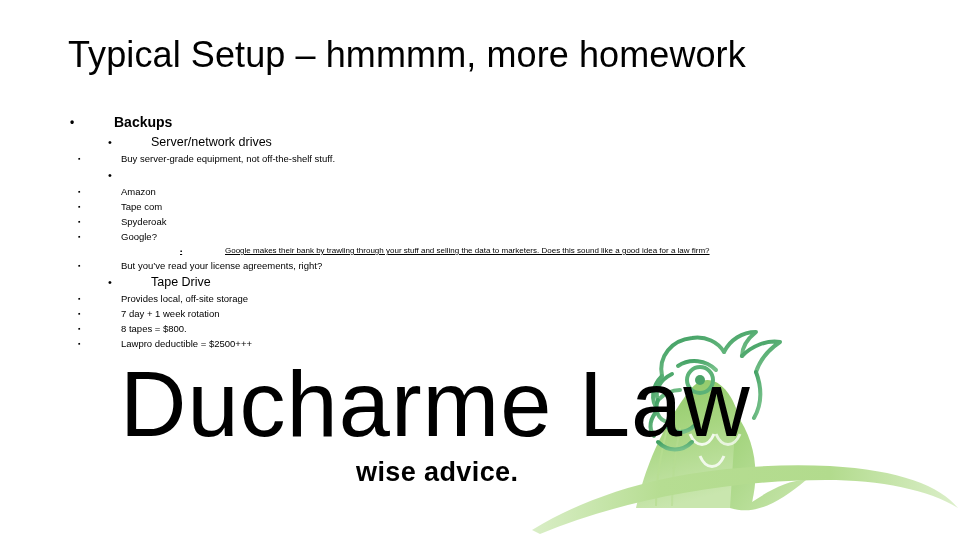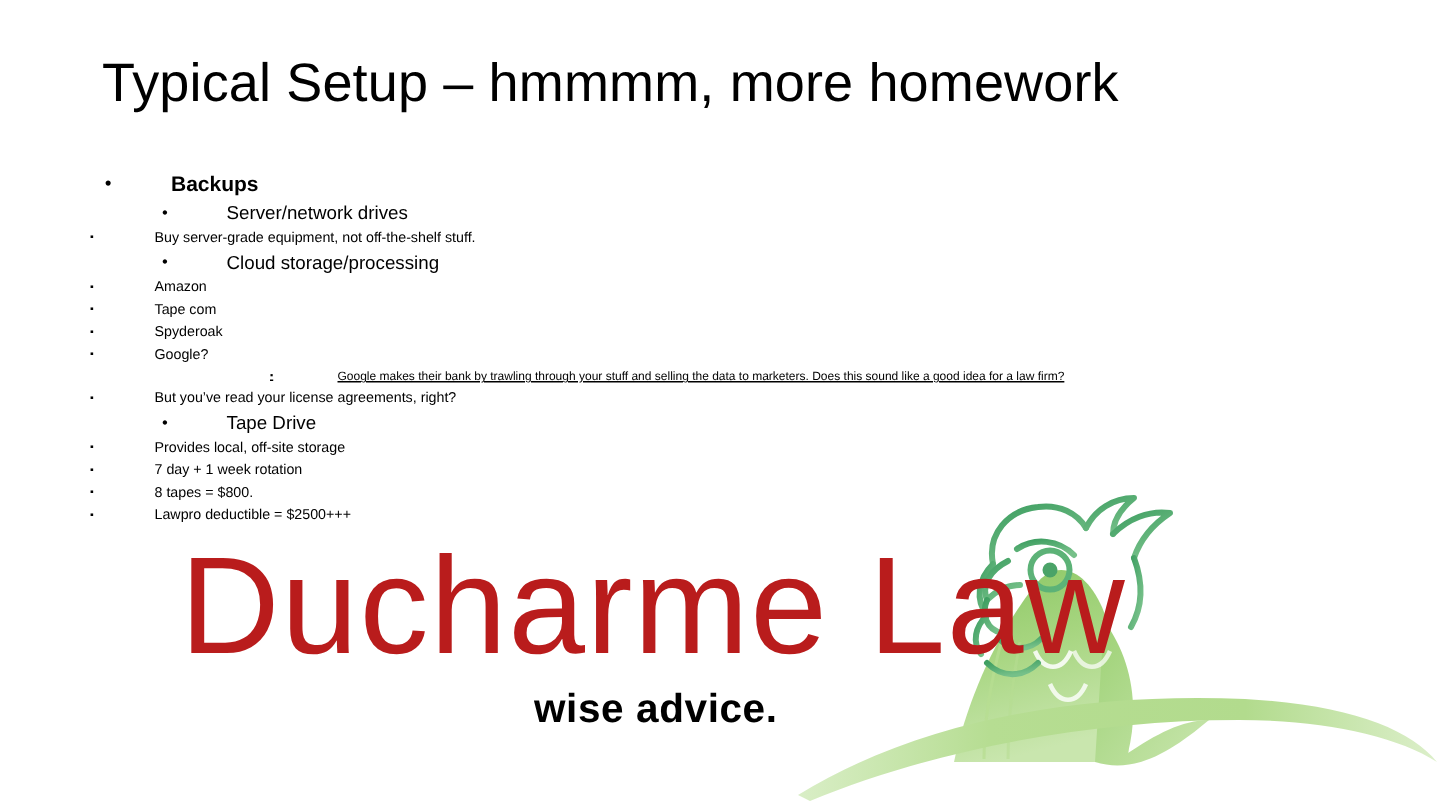--- a/index.html
+++ b/index.html
@@ -76,21 +76,21 @@
     padding-left: 108px;
     font-size: 12.5px;
     line-height: 18px;
     font-weight: 400;
     margin-bottom: 0px;
   }
   .lvl2 .bullet-mark { width: 17px; font-size: 11px; line-height: 18px; }
 
   
   .lvl3 {
-    padding-left: 60px;
+    padding-left: 78px;
     font-size: 9.5px;
     line-height: 15px;
     font-weight: 400;
   }
   .lvl3 .bullet-mark { width: 17px; font-size: 7px; line-height: 15px; }
 
   
   .lvl4 {
     padding-left: 180px;
     font-size: 8px;
@@ -119,21 +119,21 @@
   }
 
   .logo-wordmark {
     position: absolute;
     left: 120px;
     top: 22px;
     width: 760px;
     font-size: 92px;
     line-height: 104px;
     font-weight: 300;
-    color: #b91c1c;
+    color: #000000;
     letter-spacing: 1px;
     white-space: nowrap;
   }
 
   .logo-tagline {
     position: absolute;
     left: 356px;
     top: 125px;
     font-size: 27px;
     line-height: 34px;
@@ -158,21 +158,20 @@
       <div class="bullet-row lvl2">
         <span class="bullet-mark">•</span>
         <span class="bullet-text">Server/network drives</span>
       </div>
       <div class="bullet-row lvl3">
         <span class="bullet-mark">▪</span>
         <span class="bullet-text">Buy server-grade equipment, not off-the-shelf stuff.</span>
       </div>
       <div class="bullet-row lvl2">
         <span class="bullet-mark">•</span>
-        <span class="bullet-text">Cloud storage/processing</span>
       </div>
       <div class="bullet-row lvl3">
         <span class="bullet-mark">▪</span>
         <span class="bullet-text">Amazon</span>
       </div>
       <div class="bullet-row lvl3">
         <span class="bullet-mark">▪</span>
         <span class="bullet-text">Tape com</span>
       </div>
       <div class="bullet-row lvl3">

